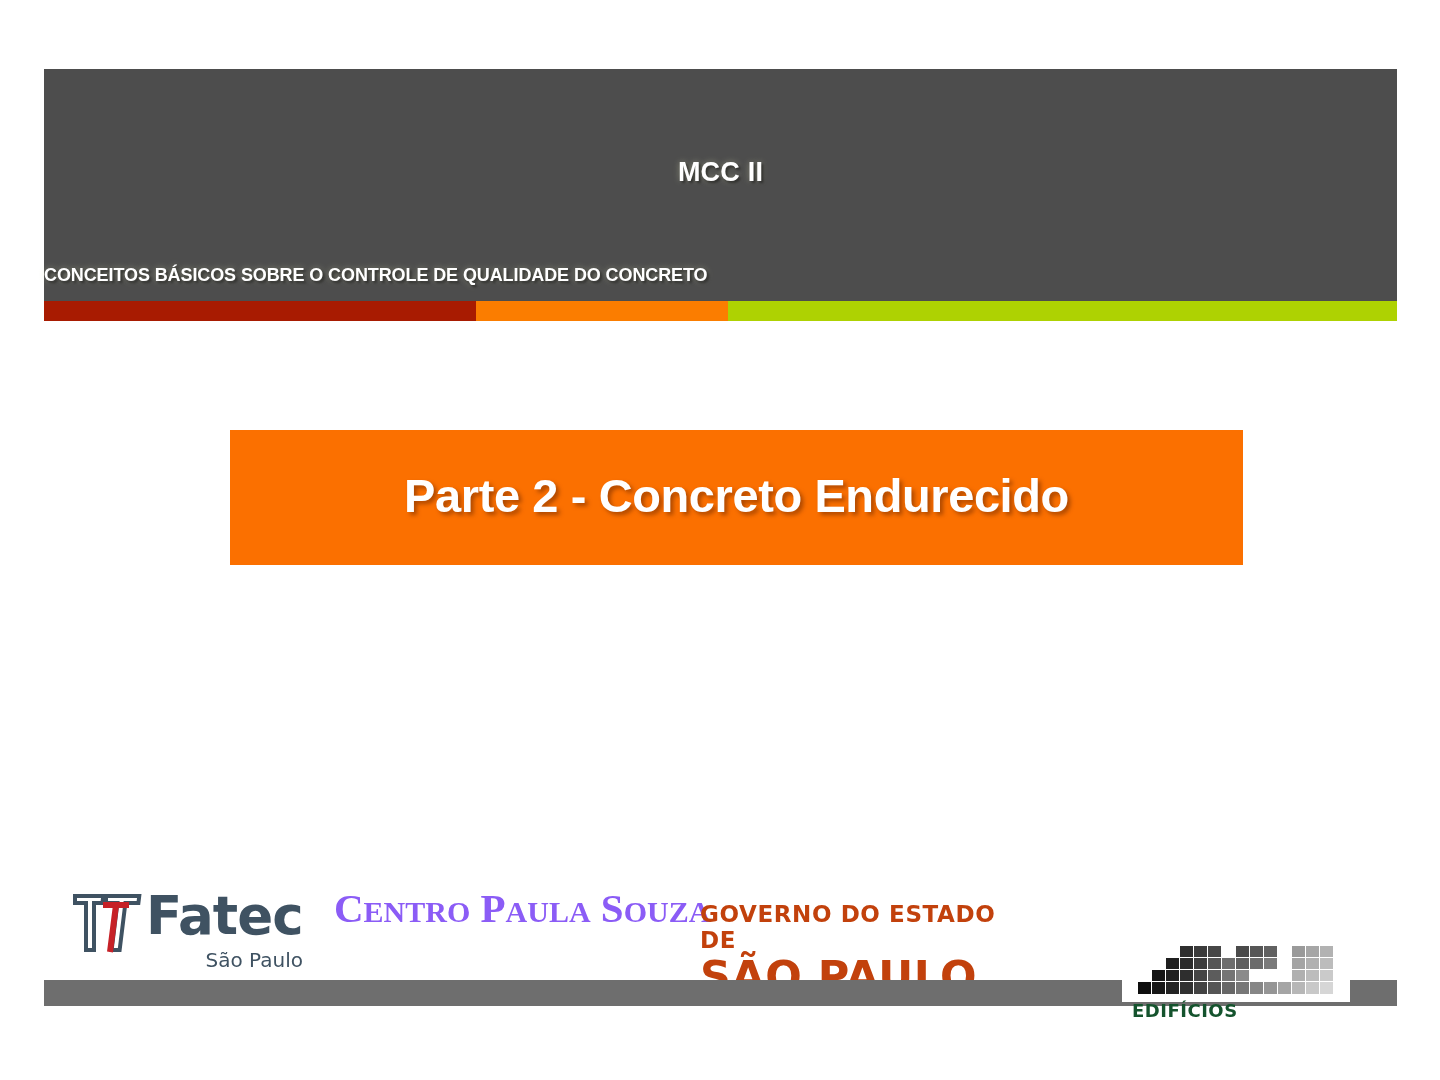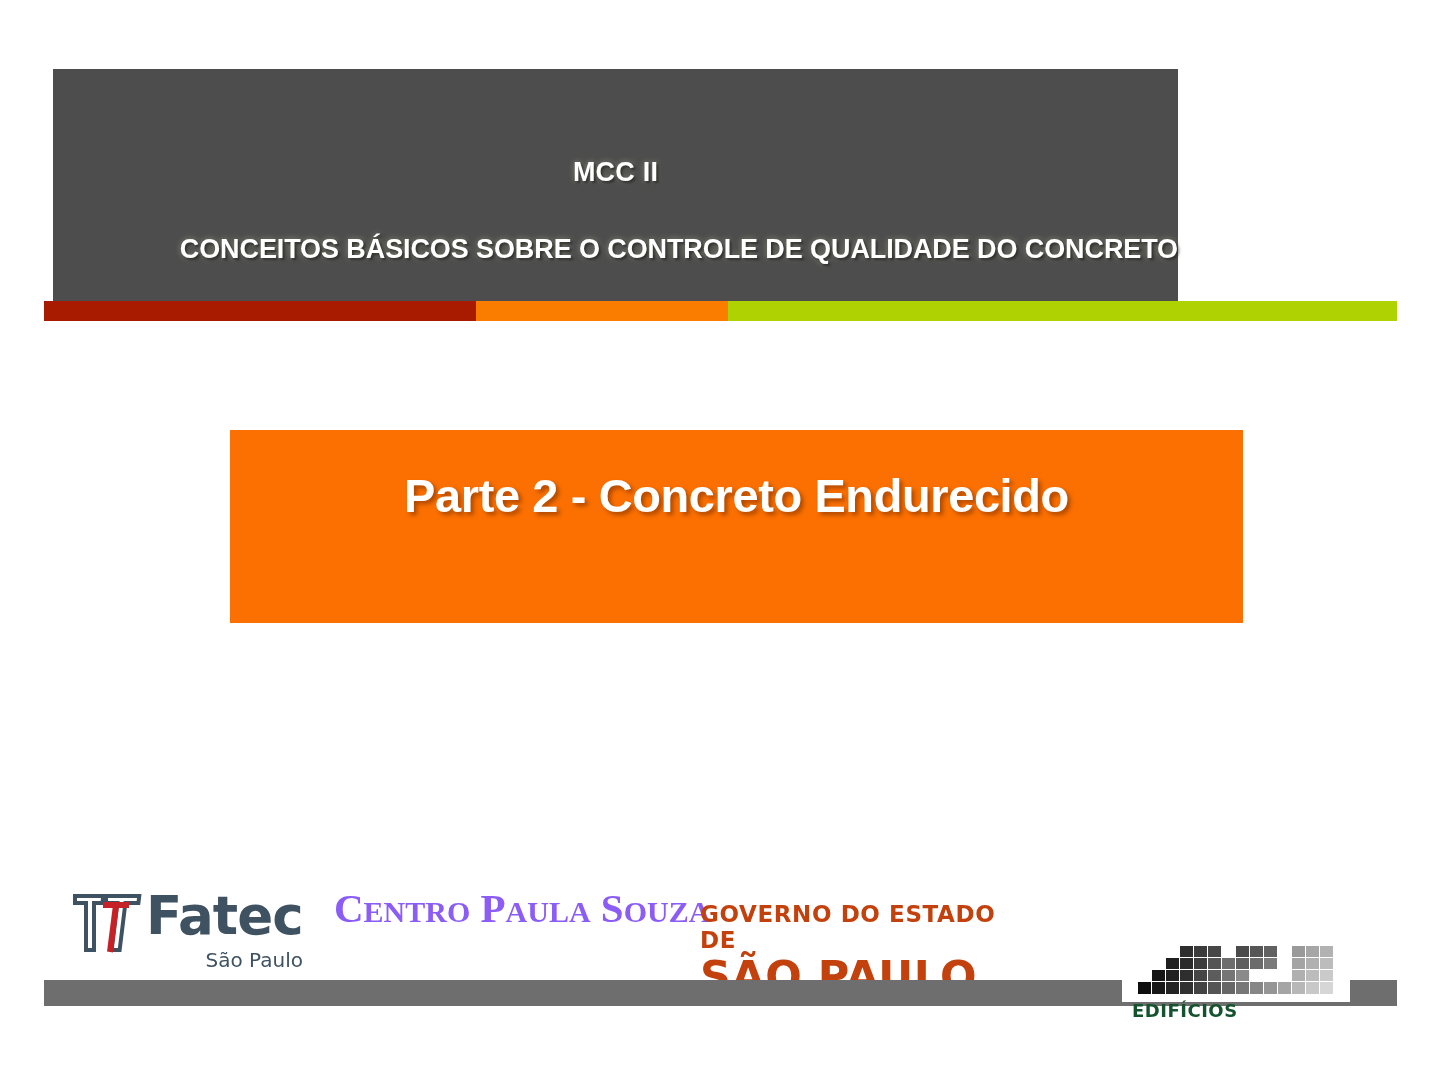--- a/index.html
+++ b/index.html
@@ -22,49 +22,48 @@
     width: 1440px;
     height: 1080px;
     background: #ffffff;
   }
 
   
   .header-band {
     position: absolute;
     left: 44px;
     top: 69px;
-    width: 1125px;
+    width: 1353px;
     height: 232px;
     background: #4d4d4d;
     box-sizing: border-box;
-    margin-left: 9px;
   }
   .header-inner {
     position: absolute;
     left: 0; right: 0;
     top: 0; bottom: 0;
   }
   .header-title {
     position: absolute;
     left: 0; right: 0;
     top: 88px;
     text-align: center;
     color: #ffffff;
     font-size: 27px;
     font-weight: bold;
     letter-spacing: 0.2px;
     text-shadow: 2px 2px 3px rgba(0,0,0,0.55), 0 0 6px rgba(210,215,170,0.45);
   }
   .header-subtitle {
     position: absolute;
     left: 0; right: 0;
-    top: 165px;
-    text-align: right;
+    top: 196px;
+    text-align: left;
     color: #ffffff;
-    font-size: 27px;
+    font-size: 18px;
     font-weight: bold;
     letter-spacing: -0.1px;
     white-space: nowrap;
     text-shadow: 2px 2px 3px rgba(0,0,0,0.55), 0 0 6px rgba(210,215,170,0.45);
   }
 
   
   .rule-band {
     position: absolute;
     left: 44px;
@@ -77,21 +76,21 @@
   .rule-seg.red   { width: 432px; }
   .rule-seg.orange{ width: 252px; }
   .rule-seg.green { flex: 1; }
 
   
   .title-box {
     position: absolute;
     left: 230px;
     top: 430px;
     width: 1013px;
-    height: 193px;
+    height: 135px;
     background: #fb7000;
   }
   .title-box-text {
     position: absolute;
     left: 0; right: 0;
     top: 38px;
     text-align: center;
     color: #ffffff;
     font-size: 47px;
     font-weight: bold;

